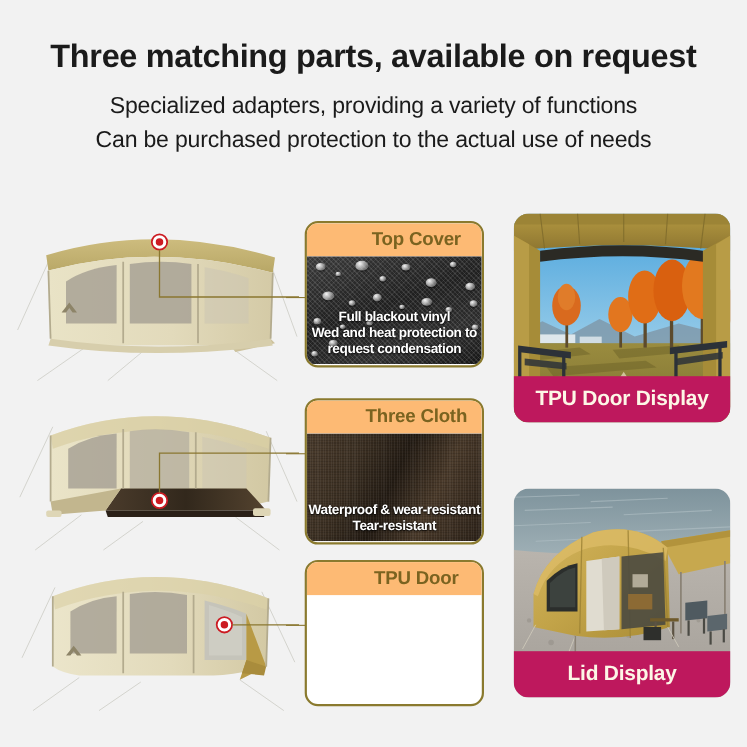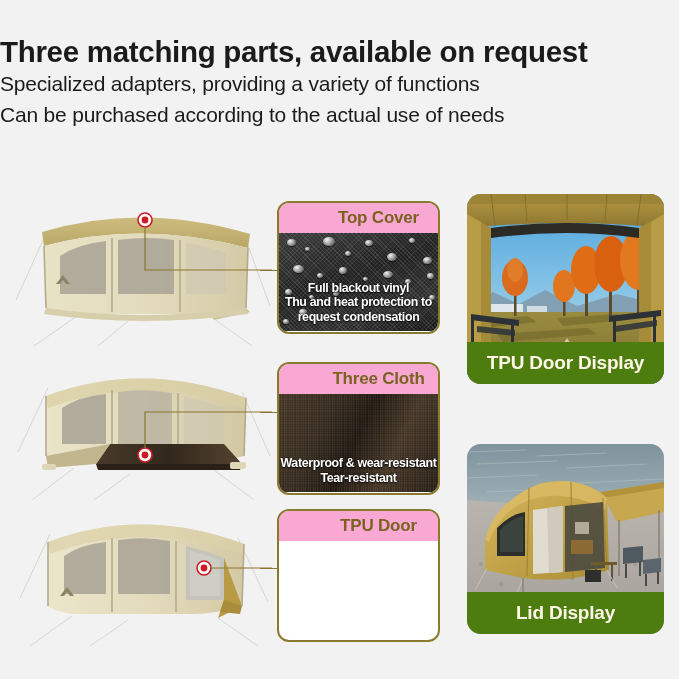--- a/index.html
+++ b/index.html
@@ -6,47 +6,47 @@
   body{
     width:679px;height:679px;
     background:#f2f2f2;
     font-family:"Liberation Sans", sans-serif;
     overflow:hidden;
     position:relative;
   }
   .page{position:absolute;inset:0;}
 
   
-  .header{position:absolute;left:0;top:0;width:679px;text-align:left;}
+  .header{position:absolute;left:0;top:0;width:679px;text-align:center;}
   .h-title{
     font-size:29.5px;font-weight:bold;color:#1b1b1b;
     letter-spacing:-0.3px;margin-top:36px;line-height:1.1;
   }
   .h-sub{
-    font-size:21px;color:#1b1b1b;line-height:1.45;margin-top:1px;
+    font-size:21px;color:#1b1b1b;line-height:1.45;margin-top:14px;
     letter-spacing:-0.2px;
   }
   .h-sub div{white-space:nowrap;}
 
   
   .tent{position:absolute;}
   .tent svg{display:block;}
 
   
   .leader{position:absolute;background:#8a7731;height:1.2px;}
 
   
   .card{
     position:absolute;left:277px;width:163px;height:133px;
     border:2.5px solid #8a7a2e;border-radius:12px;
     background:#ffffff;overflow:hidden;
     box-sizing:border-box;
   }
   .card-head{
-    height:30px;background:#f9a8d4;
+    height:30px;background:#fdba74;
     display:flex;align-items:center;justify-content:center;
     font-size:17px;font-weight:bold;color:#7a6320;
     letter-spacing:-0.2px;
     padding-left:40px;
   }
   .card-body{
     position:relative;height:98px;
     display:flex;align-items:flex-end;justify-content:center;
     overflow:hidden;
   }
@@ -90,36 +90,36 @@
   }
 
   
   .photo{
     position:absolute;left:467px;width:197px;height:190px;
     border-radius:14px;overflow:hidden;background:#ddd;
   }
   .photo-img{position:absolute;left:0;top:0;width:197px;height:190px;}
   .photo-label{
     position:absolute;left:0;bottom:0;width:197px;height:42px;
-    background:#4d7c0f;
+    background:#be185d;
     display:flex;align-items:center;justify-content:center;
     color:#fdf6e6;font-size:19px;font-weight:bold;letter-spacing:-0.2px;
     z-index:5;
   }
 </style>
 </head>
 <body>
 
 <div class="page">
 
   <div class="header">
     <div class="h-title">Three matching parts, available on request</div>
     <div class="h-sub">
       <div>Specialized adapters, providing a variety of functions</div>
-      <div>Can be purchased according to the actual use of needs</div>
+      <div>Can be purchased protection to the actual use of needs</div>
     </div>
   </div>
 
   <div class="tent" style="left:14px;top:196px;">
     <svg width="258" height="152" viewBox="0 0 258 152">
       <defs>
         <linearGradient id="roof1" x1="0" y1="0" x2="0" y2="1">
           <stop offset="0" stop-color="#cdbc7e"></stop>
             <stop offset="1" stop-color="#b8a766"></stop>
         </linearGradient>
@@ -295,21 +295,21 @@
         <div class="drop" style="left:148px;top:40px; width:7px; height:6px;"></div>
         <div class="drop" style="left:6px;  top:56px; width:7px; height:6px;"></div>
         <div class="drop" style="left:30px; top:62px; width:5px; height:4px;"></div>
         <div class="drop" style="left:54px; top:58px; width:6px; height:5px;"></div>
         <div class="drop" style="left:20px; top:76px; width:8px; height:6px;"></div>
         <div class="drop" style="left:150px;top:62px; width:6px; height:5px;"></div>
         <div class="drop" style="left:4px;  top:86px; width:6px; height:5px;"></div>
       </div>
       <div class="card-cap">
         <div>Full blackout vinyl</div>
-        <div>Thu and heat protection to</div>
+        <div>Wed and heat protection to</div>
         <div>request condensation</div>
       </div>
     </div>
   </div>
 
   <div class="card" style="top:362px;">
     <div class="card-head">Three Cloth</div>
     <div class="card-body">
       <div class="tex tex-ground"></div>
       <div class="card-cap">

